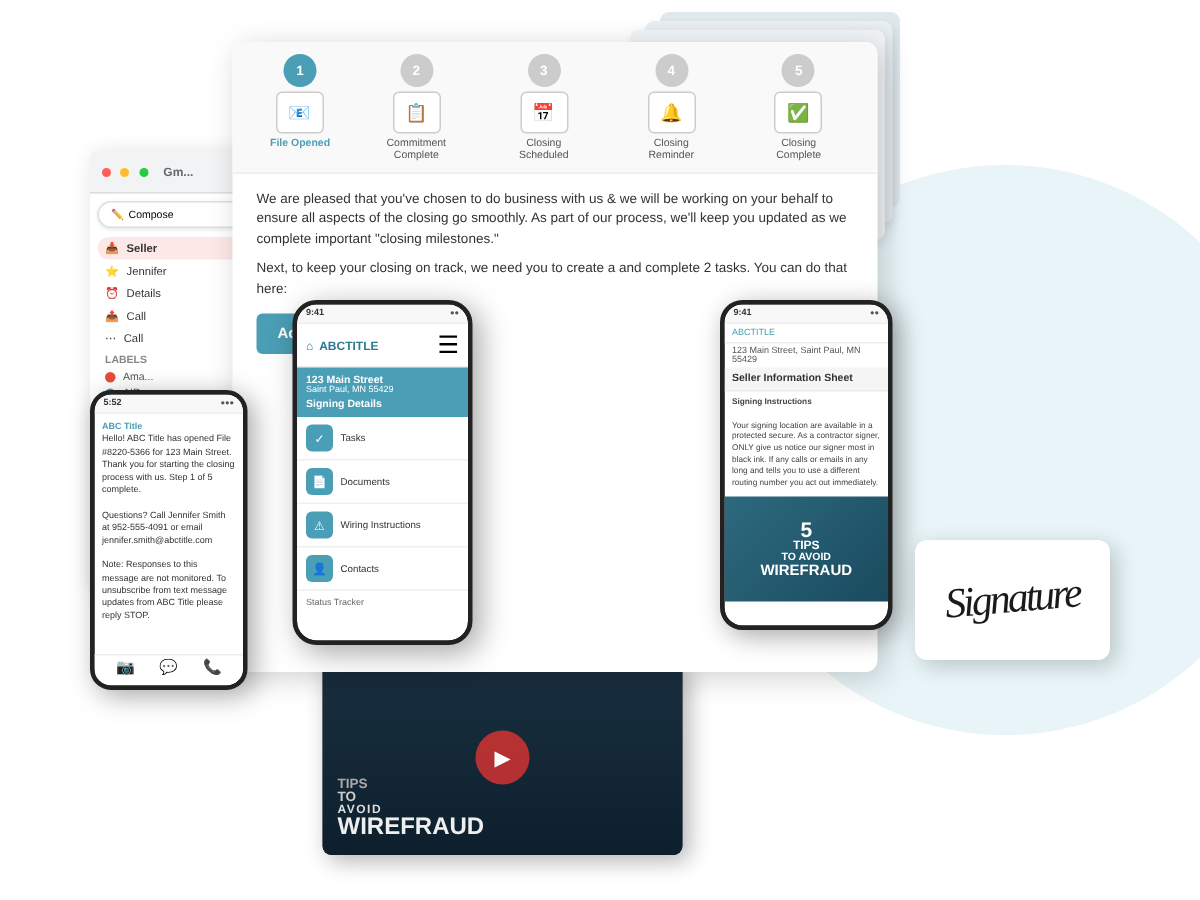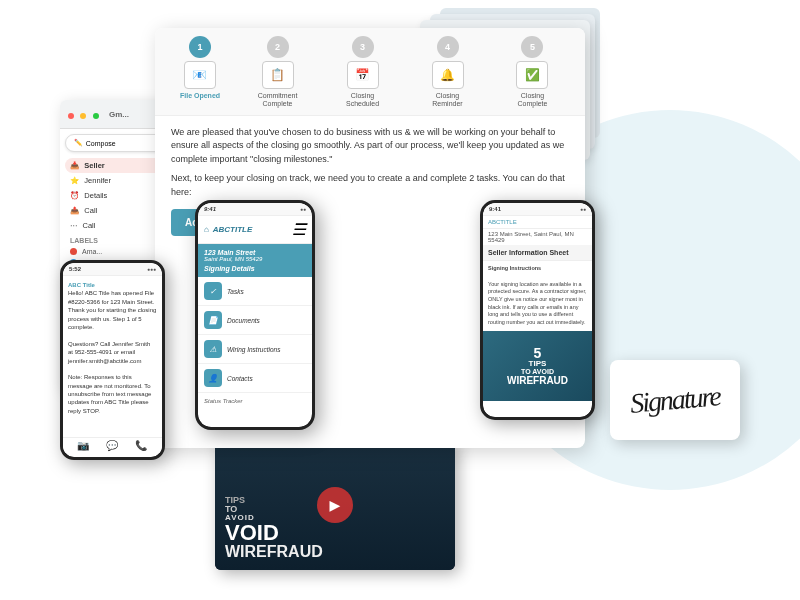--- a/index.html
+++ b/index.html
@@ -272,21 +272,20 @@
       overflow: hidden;
       z-index: 7;
       border: 3px solid #222;
     }
     .phone-center .phone-screen-inner {
       background: #fff;
       width: 100%;
       height: 100%;
       border-radius: 13px;
       overflow: hidden;
-      font-style: italic;
     }
     .app-header {
       background: #fff;
       padding: 4px 6px;
       display: flex;
       align-items: center;
       justify-content: space-between;
       border-bottom: 1px solid #eee;
     }
     .app-logo-small {
@@ -701,21 +700,20 @@
   <div class="signature-card">
     <div class="signature-text">Signature</div>
   </div>
 
   <div class="video-card">
     <div class="video-bg"></div>
     <div class="video-overlay-text">
       <div class="tips">TIPS</div>
       <div style="font-size:9px;color:#ccc;">TO</div>
       <div class="avoid">AVOID</div>
-      <div class="void">VOID</div>
       <div class="wirefraud">WIREFRAUD</div>
     </div>
     <div class="play-btn">
       <span>▶</span>
     </div>
   </div>
 
 </div>
 
 </body></html>

